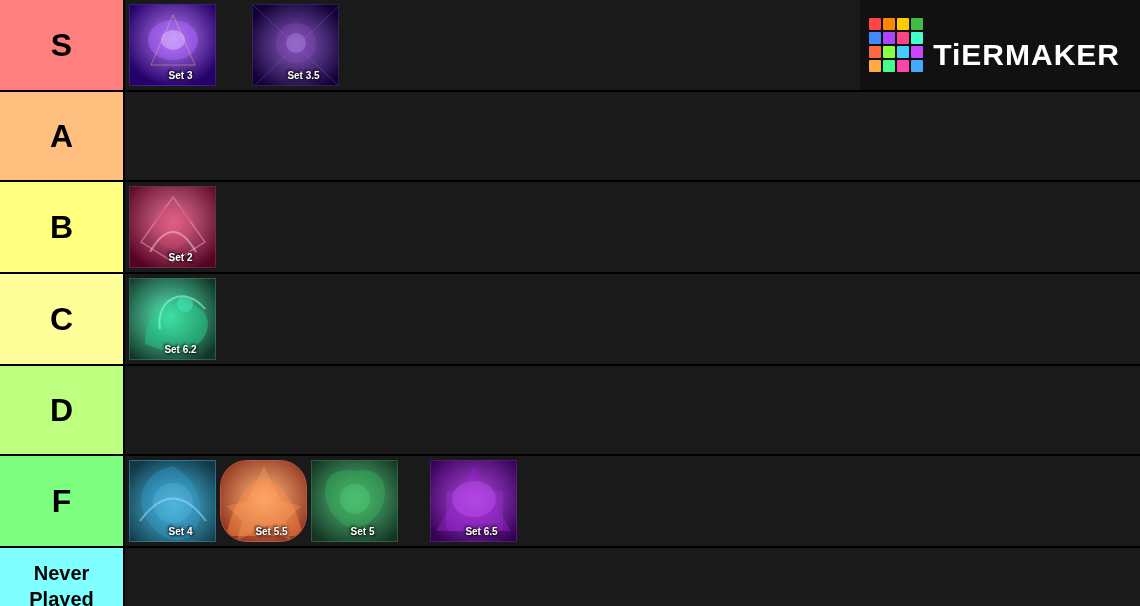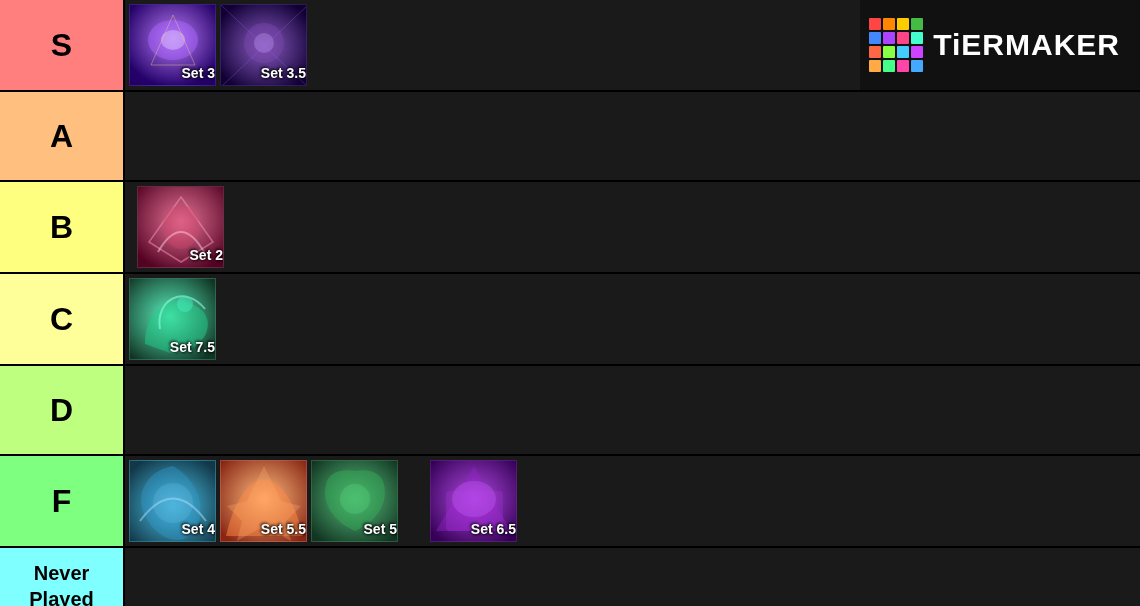--- a/index.html
+++ b/index.html
@@ -48,39 +48,39 @@
       overflow: hidden;
       border: 1px solid rgba(255,255,255,0.1);
       flex-shrink: 0;
     }
 
     .tier-card-label {
       position: absolute;
       bottom: 4px;
       left: 16px;
       right: 0;
-      text-align: right;
+      text-align: center;
       color: #fff;
-      font-size: 14px;
+      font-size: 10px;
       font-weight: bold;
       text-shadow: 1px 1px 3px #000, -1px -1px 3px #000;
       z-index: 2;
     }
 
     
     .s-tier { background: #FF7F7F; }
     .a-tier { background: #FFBF7F; }
     .b-tier { background: #FFFF7F; }
     .c-tier { background: #FFFF99; }
     .d-tier { background: #BFFF7F; }
     .f-tier { background: #7FFF7F; }
 
     .tiermaker-logo {
       display: flex;
-      align-items: center;
+      align-items: flex-end;
       gap: 10px;
     }
 
     .logo-grid {
       display: grid;
       grid-template-columns: repeat(4, 12px);
       grid-template-rows: repeat(4, 12px);
       gap: 2px;
     }
 
@@ -97,43 +97,44 @@
       font-family: Arial Black, sans-serif;
       letter-spacing: 1px;
     }
 
     
     .set3-bg {
       background: radial-gradient(ellipse at center, #8855cc 0%, #4422aa 40%, #220066 100%);
     }
     .set35-bg {
       background: radial-gradient(ellipse at center, #553388 0%, #221166 60%, #110033 100%);
+      margin-left: 32px;
     }
     .set7-bg {
       background: radial-gradient(ellipse at center, #55aadd 0%, #2277aa 40%, #115577 100%);
     }
     .set1-bg {
       background: radial-gradient(ellipse at center, #aacc66 0%, #778833 40%, #445522 100%);
     }
     .set2-bg {
       background: radial-gradient(ellipse at center, #cc5588 0%, #772244 40%, #441122 100%);
-      margin-left: 8px;
     }
     .set75-bg {
       background: radial-gradient(ellipse at center, #44ddaa 0%, #228866 40%, #114433 100%);
     }
     .set45-bg {
       background: radial-gradient(ellipse at center, #aa66cc 0%, #663388 40%, #330055 100%);
     }
     .set4-bg {
       background: radial-gradient(ellipse at center, #44bbdd 0%, #2288aa 40%, #115566 100%);
       padding-left: 35px;
     }
     .set55-bg {
       background: radial-gradient(ellipse at center, #ffaa88 0%, #cc6644 40%, #883322 100%);
+      border-radius: 27px;
     }
     .set5-bg {
       background: radial-gradient(ellipse at center, #44aa77 0%, #227744 40%, #114422 100%);
     }
     .set65-bg {
       background: radial-gradient(ellipse at center, #9933cc 0%, #661188 40%, #330055 100%);
       margin-left: 28px;
     }
     .set6-bg {
       background: radial-gradient(ellipse at center, #55aaee 0%, #2266bb 40%, #113388 100%);
@@ -271,21 +272,21 @@
               <radialGradient id="g75" cx="45%" cy="45%" r="65%">
                 <stop offset="0%" stop-color="#66ffcc" stop-opacity="0.7"></stop>
                 <stop offset="100%" stop-color="#113322" stop-opacity="0.9"></stop>
               </radialGradient>
             </defs>
             <rect width="87" height="82" fill="url(#g75)"></rect>
             <path d="M15,65 C15,30 43,10 70,30 C85,40 80,70 43,75 Z" fill="#22cc88" opacity="0.5"></path>
             <path d="M30,50 C25,20 55,5 75,30" stroke="#88ffdd" stroke-width="2" fill="none" opacity="0.6"></path>
             <circle cx="55" cy="25" r="8" fill="#44eebb" opacity="0.5"></circle>
           </svg>
-          <span class="tier-card-label">Set 7.5</span>
+          <span class="tier-card-label">Set 6.2</span>
         </div>
       </div>
     </div>
 
     <div class="tier-row">
       <div class="tier-label d-tier">D</div>
       <div class="tier-content"></div>
     </div>
 
     <div class="tier-row">

